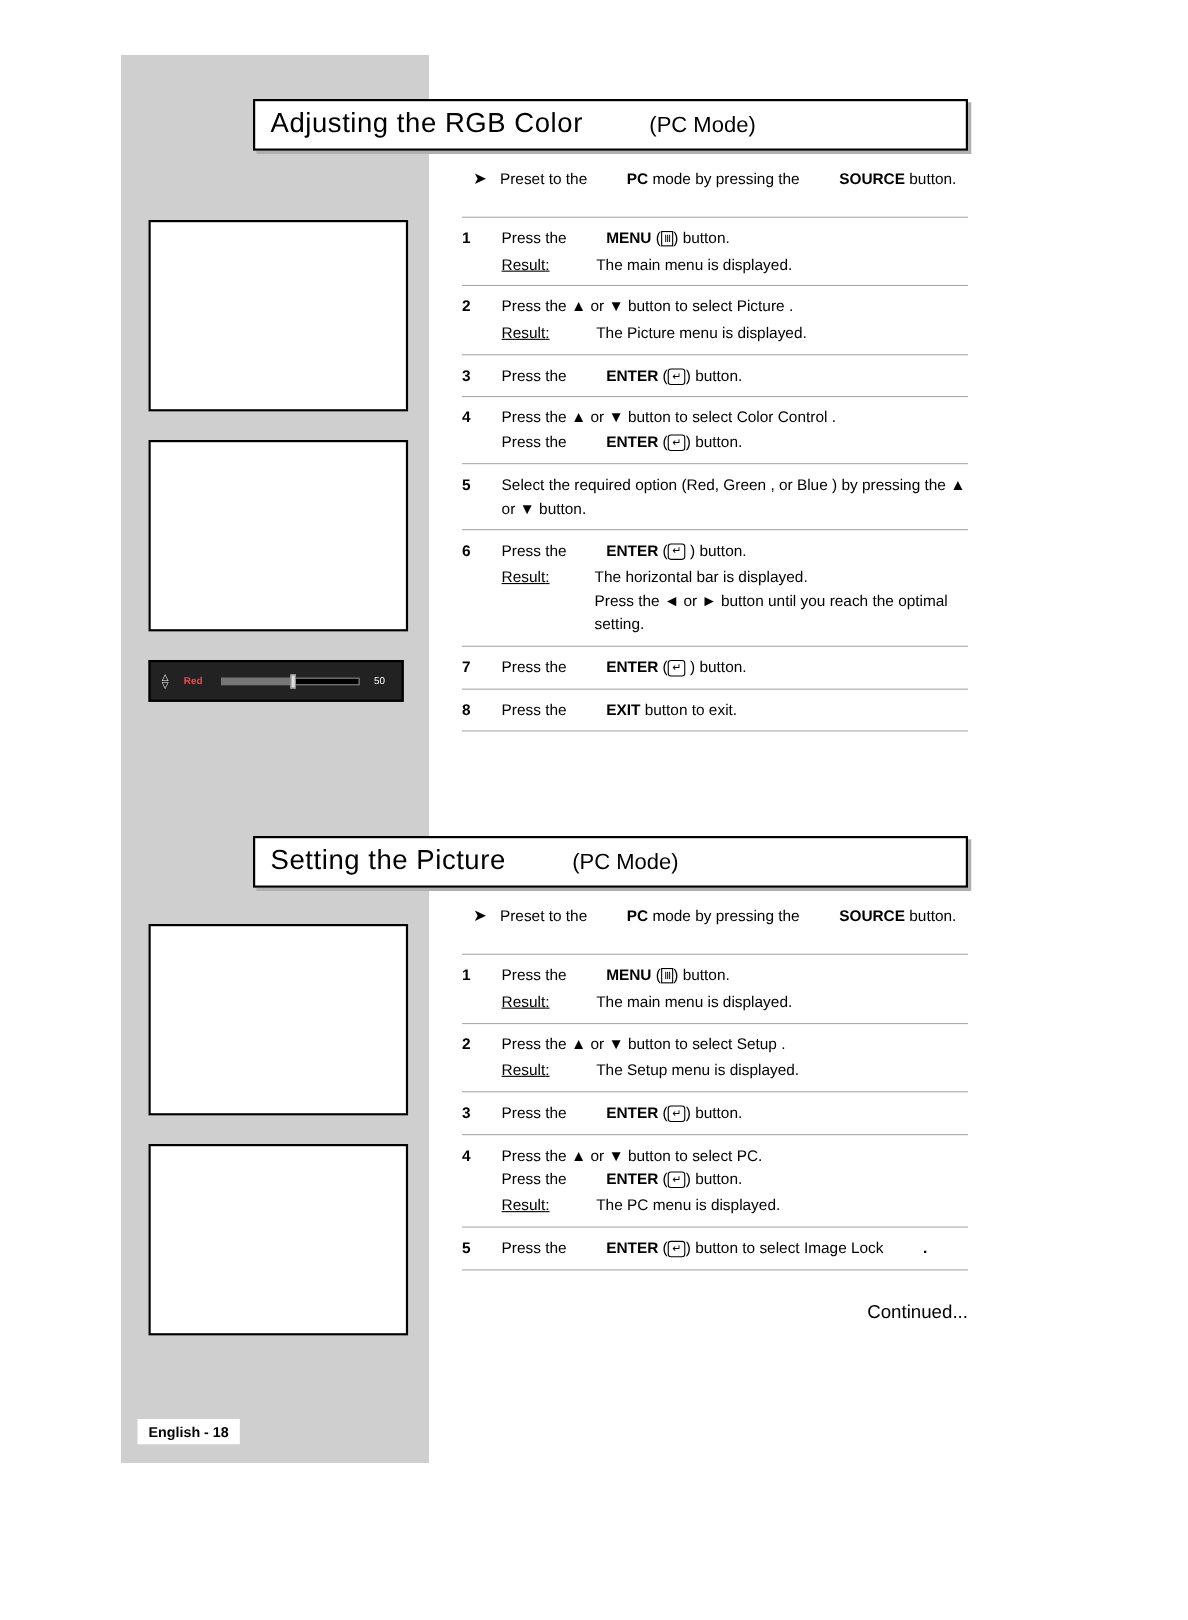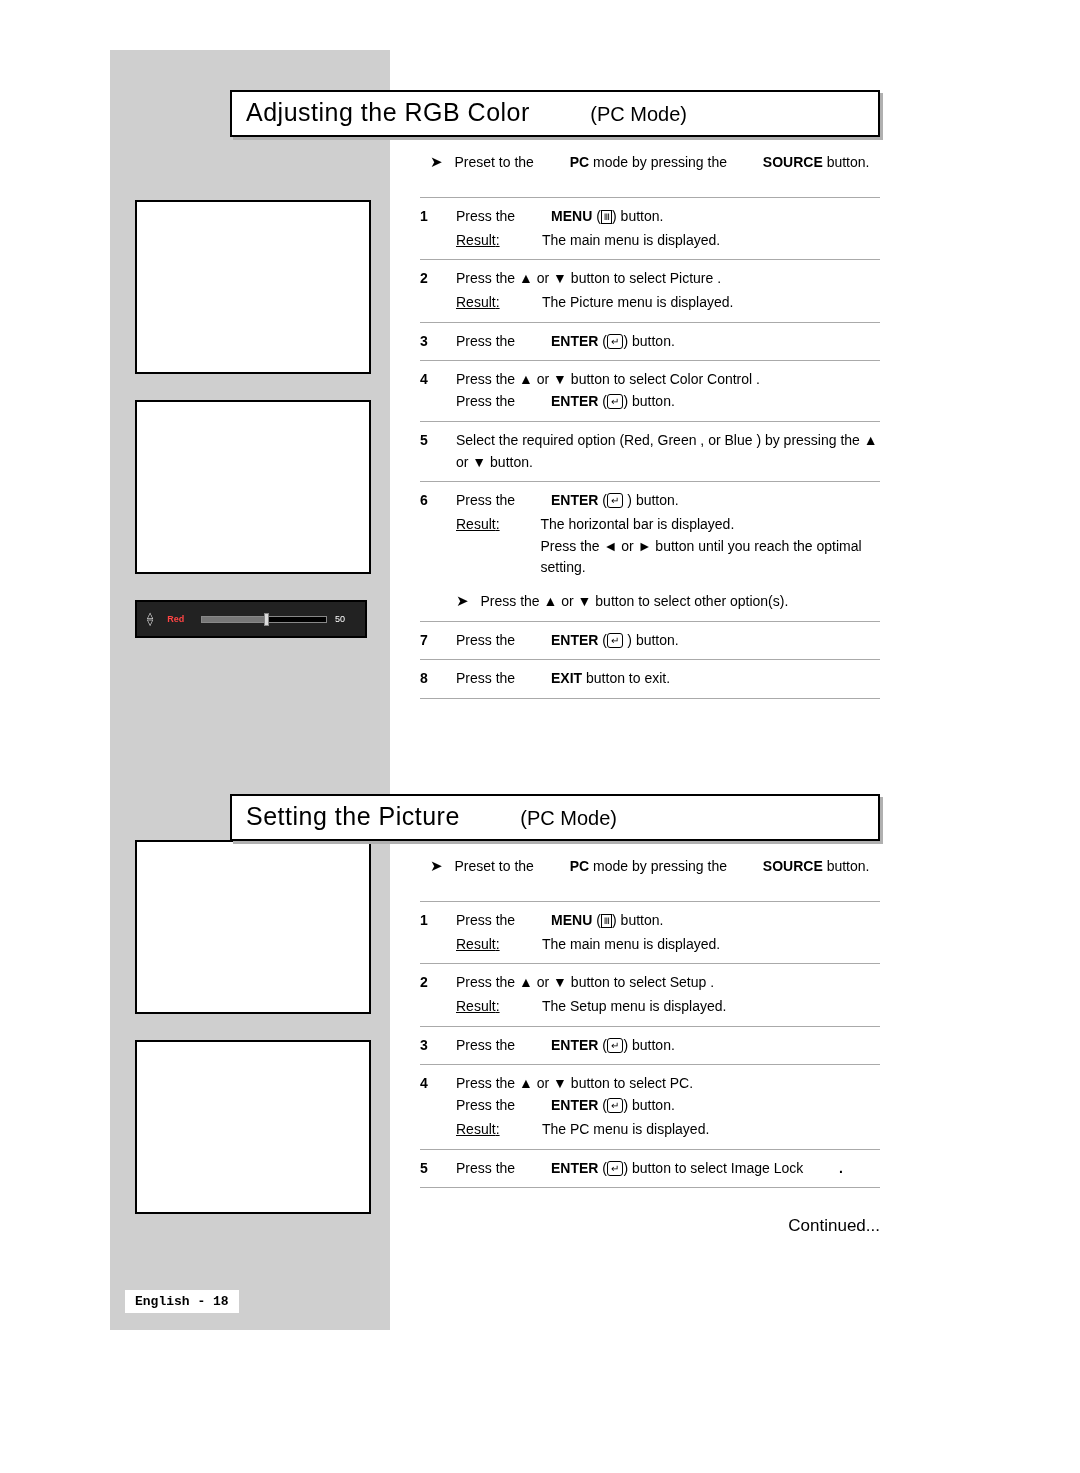--- a/index.html
+++ b/index.html
@@ -130,21 +130,21 @@
   .osd-slider::after{
     content:"";
     position:absolute;
     left:50%;
     top:-4px;
     width:3px;
     height:11px;
     background:#ddd;
     border:1px solid #888;
   }
-  .osd-val { font-size:9px; width:20px; text-align:left; }
+  .osd-val { font-size:9px; width:20px; text-align:center; }
   .osd-arrows {
      display:flex;
      flex-direction:column;
      align-items:center;
      margin-right:6px;
      font-size:8px;
      line-height:7px;
   }
 
   .continued {
@@ -155,21 +155,20 @@
   }
 
   .page-number {
     position: absolute;
     left: 125px;
     top: 1290px;
     background: #fff;
     padding: 4px 10px;
     font-size: 13px;
     font-weight: bold;
-    font-family: Liberation Mono, monospace;
   }
 
   .enter-icon {
     display:inline-block;
     border:1px solid #000;
     border-radius:3px;
     padding:0 3px;
     font-size:10px;
     line-height:13px;
     vertical-align:1px;
@@ -272,24 +271,20 @@
         <div class="step-body">
           <span>Press the </span><span class="bold">ENTER</span><span> (</span><span class="enter-icon">↵</span><span> ) button.</span>
           <span class="result-line" style="display:flex;">
             <span class="result-label result-colon" style="flex-shrink:0;">Result</span>
               <span class="sp"></span>
             <span>
               <span>The horizontal bar is displayed.</span><br>
               <span>Press the ◄ or ► button until you reach the optimal setting.</span>
             </span>
           </span>
-          <div class="step-sub-pointer">
-            <span class="pointer">➤</span>
-            <span>Press the ▲ or ▼ button to select other option(s).</span>
-          </div>
         </div>
       </div>
 
       <div class="step">
         <div class="step-n">7</div>
         <div class="step-body">
           <span>Press the </span><span class="bold">ENTER</span><span> (</span><span class="enter-icon">↵</span><span> ) button.</span>
         </div>
       </div>
 

